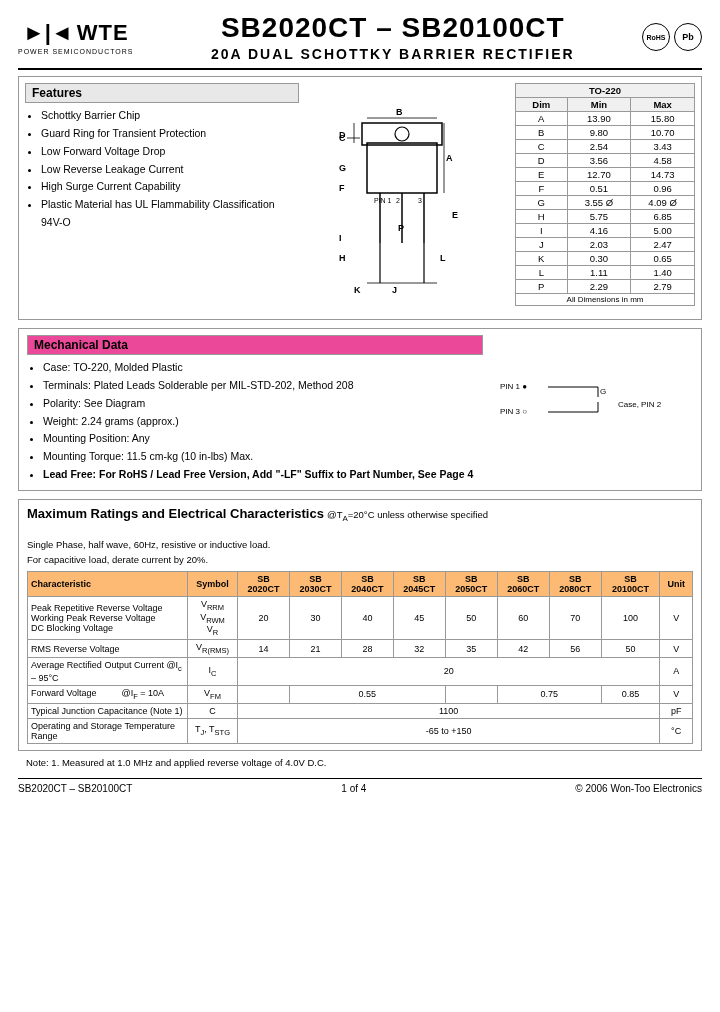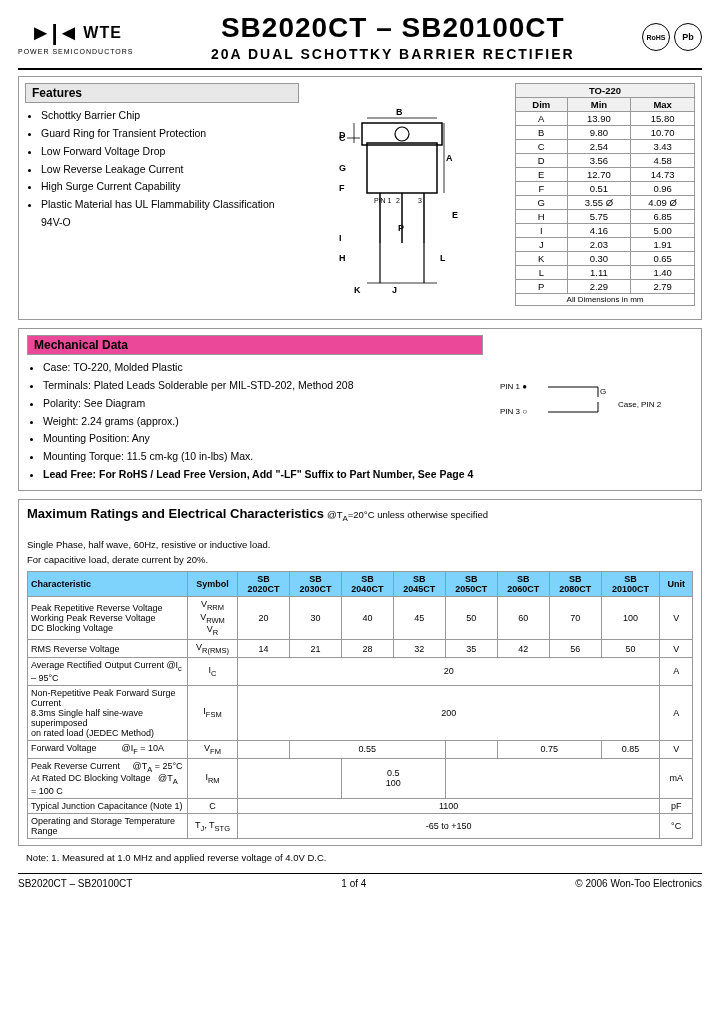--- a/index.html
+++ b/index.html
@@ -32,21 +32,21 @@
       display: flex;
       align-items: center;
       font-weight: bold;
       font-size: 18px;
     }
     .logo-arrow {
       font-size: 22px;
       margin-right: 4px;
     }
     .logo-wte {
-      font-size: 16px;
+      font-size: 22px;
       font-weight: bold;
       letter-spacing: 1px;
     }
     .logo-sub {
       font-size: 7px;
       letter-spacing: 1px;
       text-align: center;
       margin-top: 2px;
     }
     .title-area {
@@ -136,21 +136,21 @@
       border-collapse: collapse;
       font-size: 9px;
     }
     .ratings-table th, .ratings-table td {
       border: 1px solid #999;
       padding: 2px 3px;
       text-align: center;
       vertical-align: middle;
     }
     .ratings-table th {
-      background: #7dd3fc;
+      background: #fdba74;
       font-weight: bold;
     }
     .ratings-table .char-col {
       text-align: left;
       width: 160px;
     }
     .ratings-table .sym-col {
       width: 50px;
     }
 
@@ -313,21 +313,21 @@
             <td>6.85</td>
           </tr>
         <tr>
             <td>I</td>
             <td>4.16</td>
             <td>5.00</td>
           </tr>
         <tr>
             <td>J</td>
             <td>2.03</td>
-            <td>1.91</td>
+            <td>2.47</td>
           </tr>
         <tr>
             <td>K</td>
             <td>0.30</td>
             <td>0.65</td>
           </tr>
         <tr>
             <td>L</td>
             <td>1.11</td>
             <td>1.40</td>
@@ -428,44 +428,30 @@
         <td>50</td>
         <td>V</td>
       </tr>
       <tr>
         <td class="char-col" style="text-align:left;">Average Rectified Output Current @I<sub>c</sub> – 95°C</td>
         <td>I<sub>C</sub></td>
         <td colspan="8">20</td>
         <td>A</td>
       </tr>
       <tr>
-        <td class="char-col" style="text-align:left; font-size:9px;">Non-Repetitive Peak Forward Surge Current<br>8.3ms Single half sine-wave superimposed<br>on rated load (JEDEC Method)</td>
-        <td>I<sub>FSM</sub></td>
-        <td colspan="8">200</td>
-        <td>A</td>
-      </tr>
-      <tr>
         <td class="char-col" style="text-align:left;">Forward Voltage &nbsp;&nbsp;&nbsp;&nbsp;&nbsp;&nbsp;&nbsp;&nbsp; @I<sub>F</sub> = 10A</td>
         <td>V<sub>FM</sub></td>
         <td></td>
         <td colspan="3">0.55</td>
         <td></td>
         <td colspan="2">0.75</td>
         <td>0.85</td>
         <td>V</td>
       </tr>
       <tr>
-        <td class="char-col" style="text-align:left; font-size:9px;">Peak Reverse Current &nbsp;&nbsp;&nbsp; @T<sub>A</sub> = 25°C<br>At Rated DC Blocking Voltage &nbsp; @T<sub>A</sub> = 100 C</td>
-        <td>I<sub>RM</sub></td>
-        <td colspan="2"></td>
-        <td colspan="2">0.5<br>100</td>
-        <td colspan="4"></td>
-        <td>mA</td>
-      </tr>
-      <tr>
         <td class="char-col" style="text-align:left;">Typical Junction Capacitance (Note 1)</td>
         <td>C</td>
         <td colspan="8">1100</td>
         <td>pF</td>
       </tr>
       <tr>
         <td class="char-col" style="text-align:left;">Operating and Storage Temperature Range</td>
         <td>T<sub>J</sub>, T<sub>STG</sub></td>
         <td colspan="8">-65 to +150</td>
         <td>°C</td>

